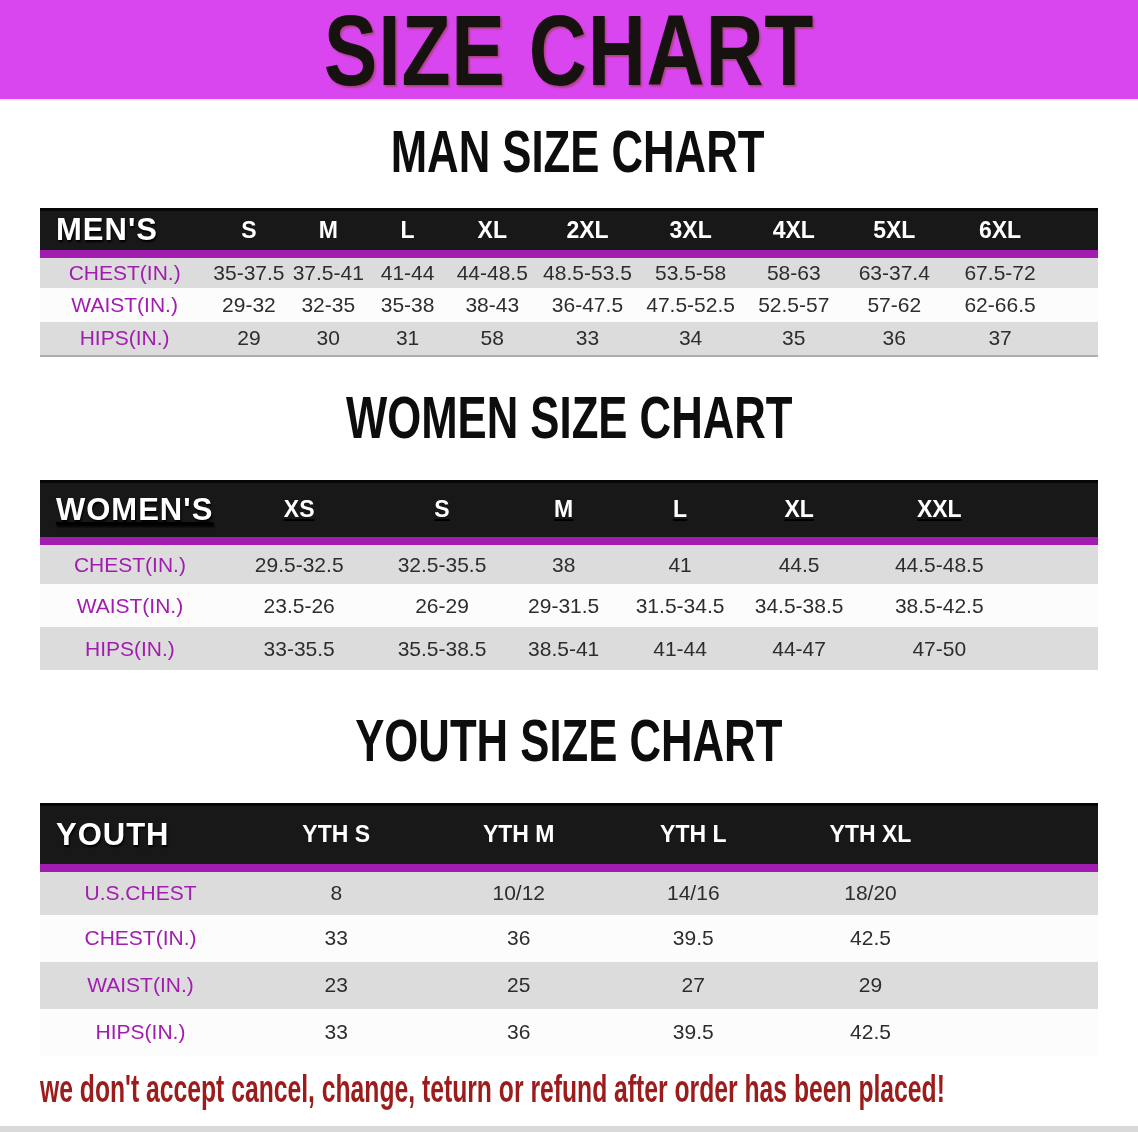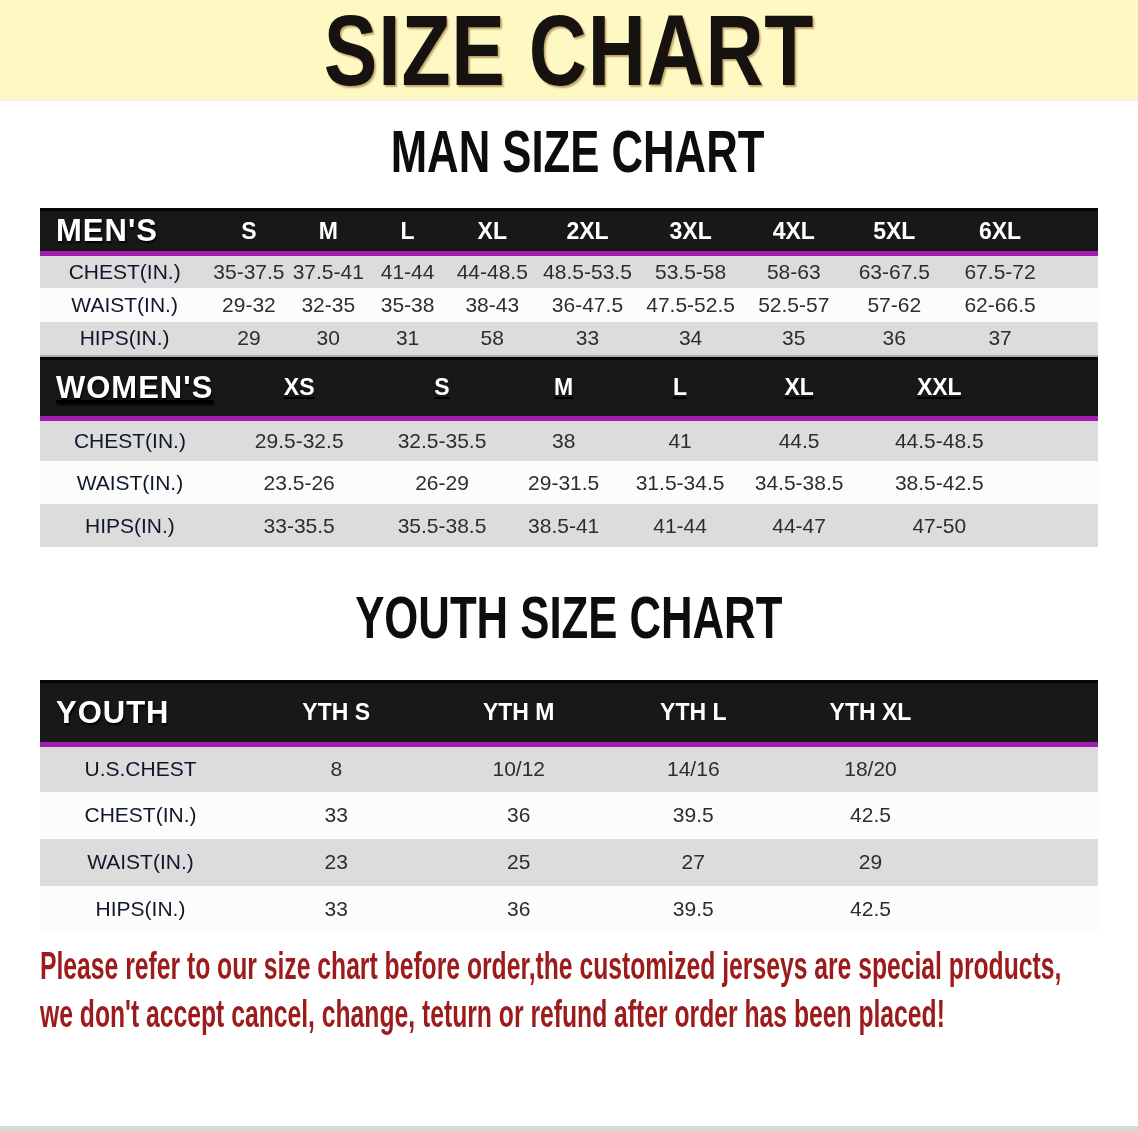--- a/index.html
+++ b/index.html
@@ -46,34 +46,34 @@
   .s0 h2 { margin: 26px 0 20px; padding-left: 17px; }
   .s1 h2 { margin: 36px 0 26px; }
   .s2 h2 { margin: 46px 0 26px; text-decoration: underline; }
   
   .table-wrap { margin: 0 40px; }
   table { border-collapse: collapse; width: 100%; table-layout: fixed; }
   th, td { text-align: center; white-space: nowrap; overflow: hidden; vertical-align: middle; }
   thead tr {
     background: #181818;
     border-top: 3px solid #060606;
-    border-bottom: 5px solid #a21caf;
+    border-bottom: 8px solid #a21caf;
   }
   th { color: #ffffff; font-size: 23px; font-weight: bold; }
   th.corner {
     text-align: left;
     padding-left: 16px;
     font-size: 31px;
     letter-spacing: 1px;
     text-shadow: 1px 2px 2px #000;
   }
   tbody tr.dark  { background: #DCDCDC; }
   tbody tr.light { background: #FCFCFC; }
   td { font-size: 21px; color: #2d2d2d; }
-  td.rowlabel { color: #0f172a; }
+  td.rowlabel { color: #a21caf; }
   .s0 thead tr { height: 44px; }
   .s0 tbody tr { height: 34px; }
   .s0 table { border-bottom: 2px solid #ADADAD; }
   .s1 thead tr { height: 60px; text-decoration: underline; }
   .s1 tbody tr { height: 43px; }
   .s2 thead tr { height: 63px; padding-left: 33px; }
   .s2 tbody tr { height: 47px; }
   
   .footer { padding: 10px 0 0 40px; }
   .footer-line {
@@ -91,21 +91,21 @@
     position: absolute;
     left: 0; right: 0; bottom: 0;
     height: 6px;
     background: #D9D9D9;
   }
 </style>
 </head>
 <body>
 
 <div class="page">
-  <header class="banner" style="background: #fef9c3;">
+  <header class="banner" style="background: #d946ef;">
     <span class="banner-title" style="color: rgb(21, 18, 16);">SIZE CHART</span>
   </header>
 
   <div id="sections">
       <section class="s0">
         <h2><span class="heading-text">MAN SIZE CHART</span></h2>
         <div class="table-wrap">
           <table>
             <colgroup>
               <col style="width: 16%;">
@@ -138,21 +138,21 @@
             <tbody>
               <tr class="dark">
                 <td class="rowlabel">CHEST(IN.)</td>
                 <td>35-37.5</td>
                 <td>37.5-41</td>
                 <td>41-44</td>
                 <td>44-48.5</td>
                 <td>48.5-53.5</td>
                 <td>53.5-58</td>
                 <td>58-63</td>
-                <td>63-67.5</td>
+                <td>63-37.4</td>
                 <td>67.5-72</td>
                 <td></td>
               </tr>
               <tr class="light">
                 <td class="rowlabel">WAIST(IN.)</td>
                 <td>29-32</td>
                 <td>32-35</td>
                 <td>35-38</td>
                 <td>38-43</td>
                 <td>36-47.5</td>
@@ -173,20 +173,21 @@
                 <td>35</td>
                 <td>36</td>
                 <td>37</td>
                 <td></td>
               </tr>
             </tbody>
           </table>
         </div>
       </section>
       <section class="s1">
+        <h2><span class="heading-text">WOMEN SIZE CHART</span></h2>
         <div class="table-wrap">
           <table>
             <colgroup>
               <col style="width: 17%;">
               <col style="width: 15%;">
               <col style="width: 12%;">
               <col style="width: 11%;">
               <col style="width: 11%;">
               <col style="width: 11.5%;">
               <col style="width: 15%;">
@@ -294,18 +295,17 @@
                 <td>42.5</td>
                 <td></td>
               </tr>
             </tbody>
           </table>
         </div>
       </section>
     </div>
 
   <footer class="footer">
-    <div><span class="footer-line" style="color: rgb(156, 27, 27);">Please refer to our size chart before order,the customized jerseys are special products,</span></div>
     <div><span class="footer-line" style="color: rgb(156, 27, 27);">we don't accept cancel, change, teturn or refund after order has been placed!</span></div>
   </footer>
 
   <div class="bottom-edge"></div>
 </div>
 
 </body></html>

